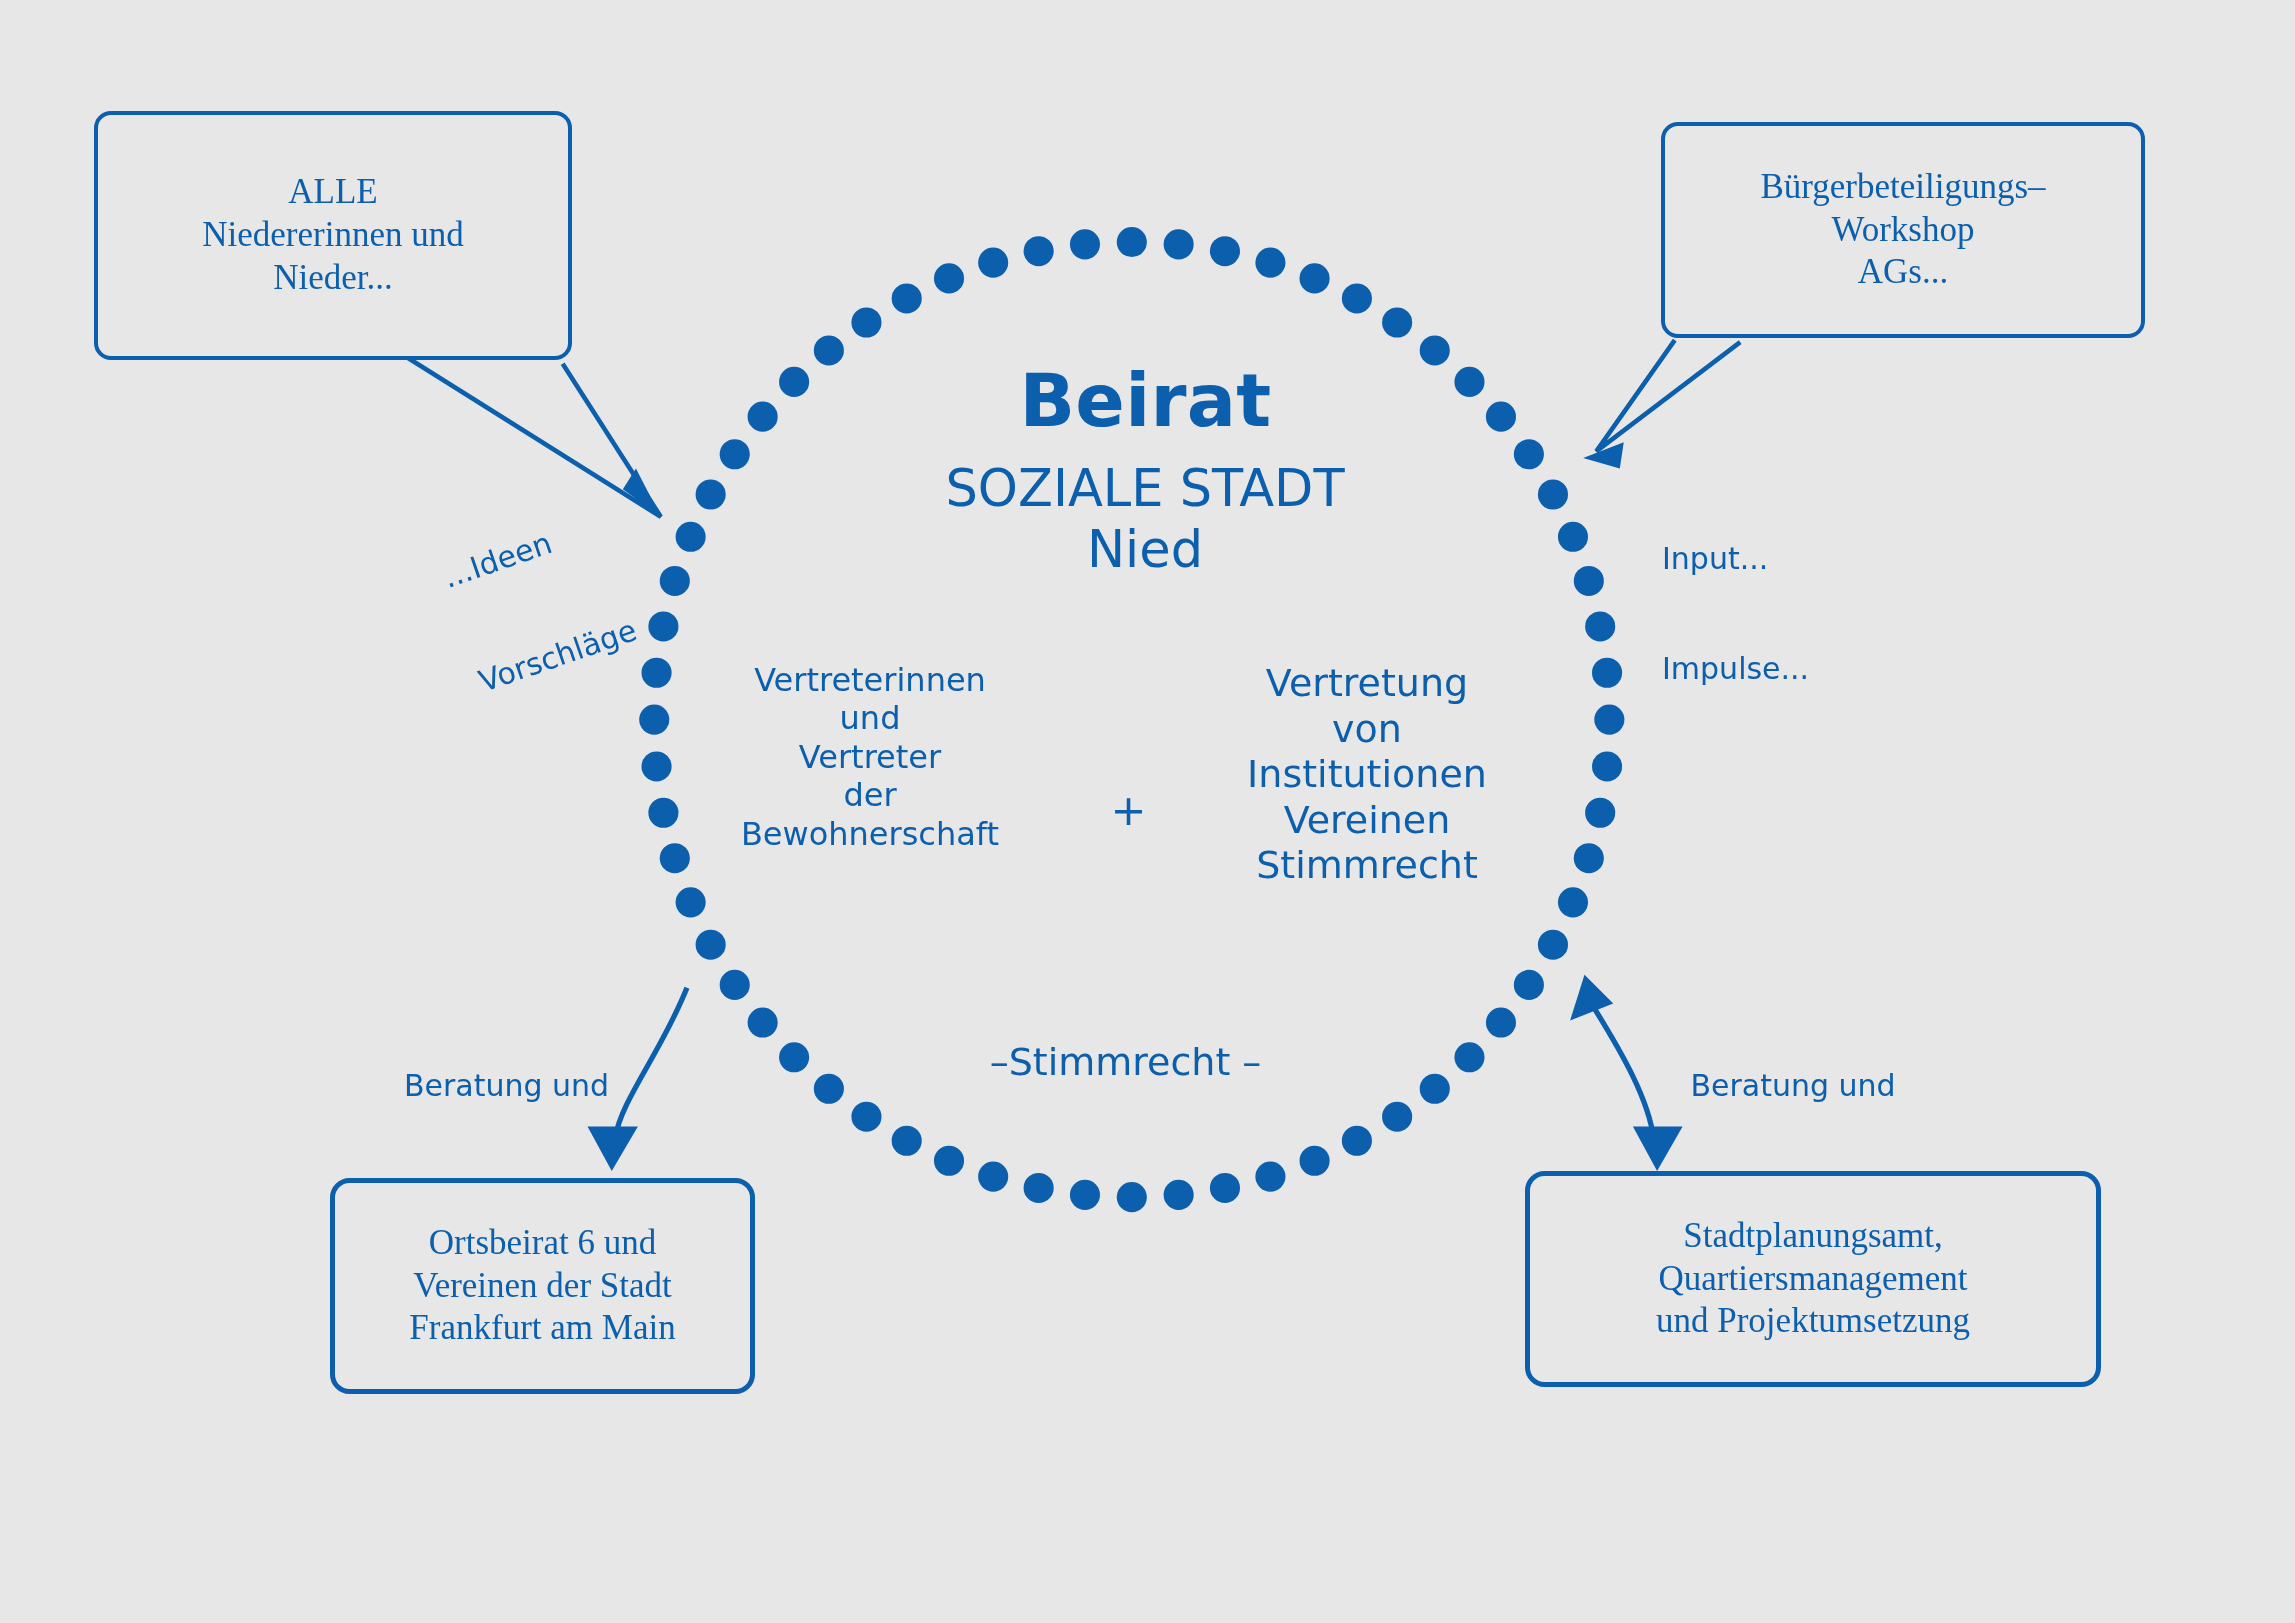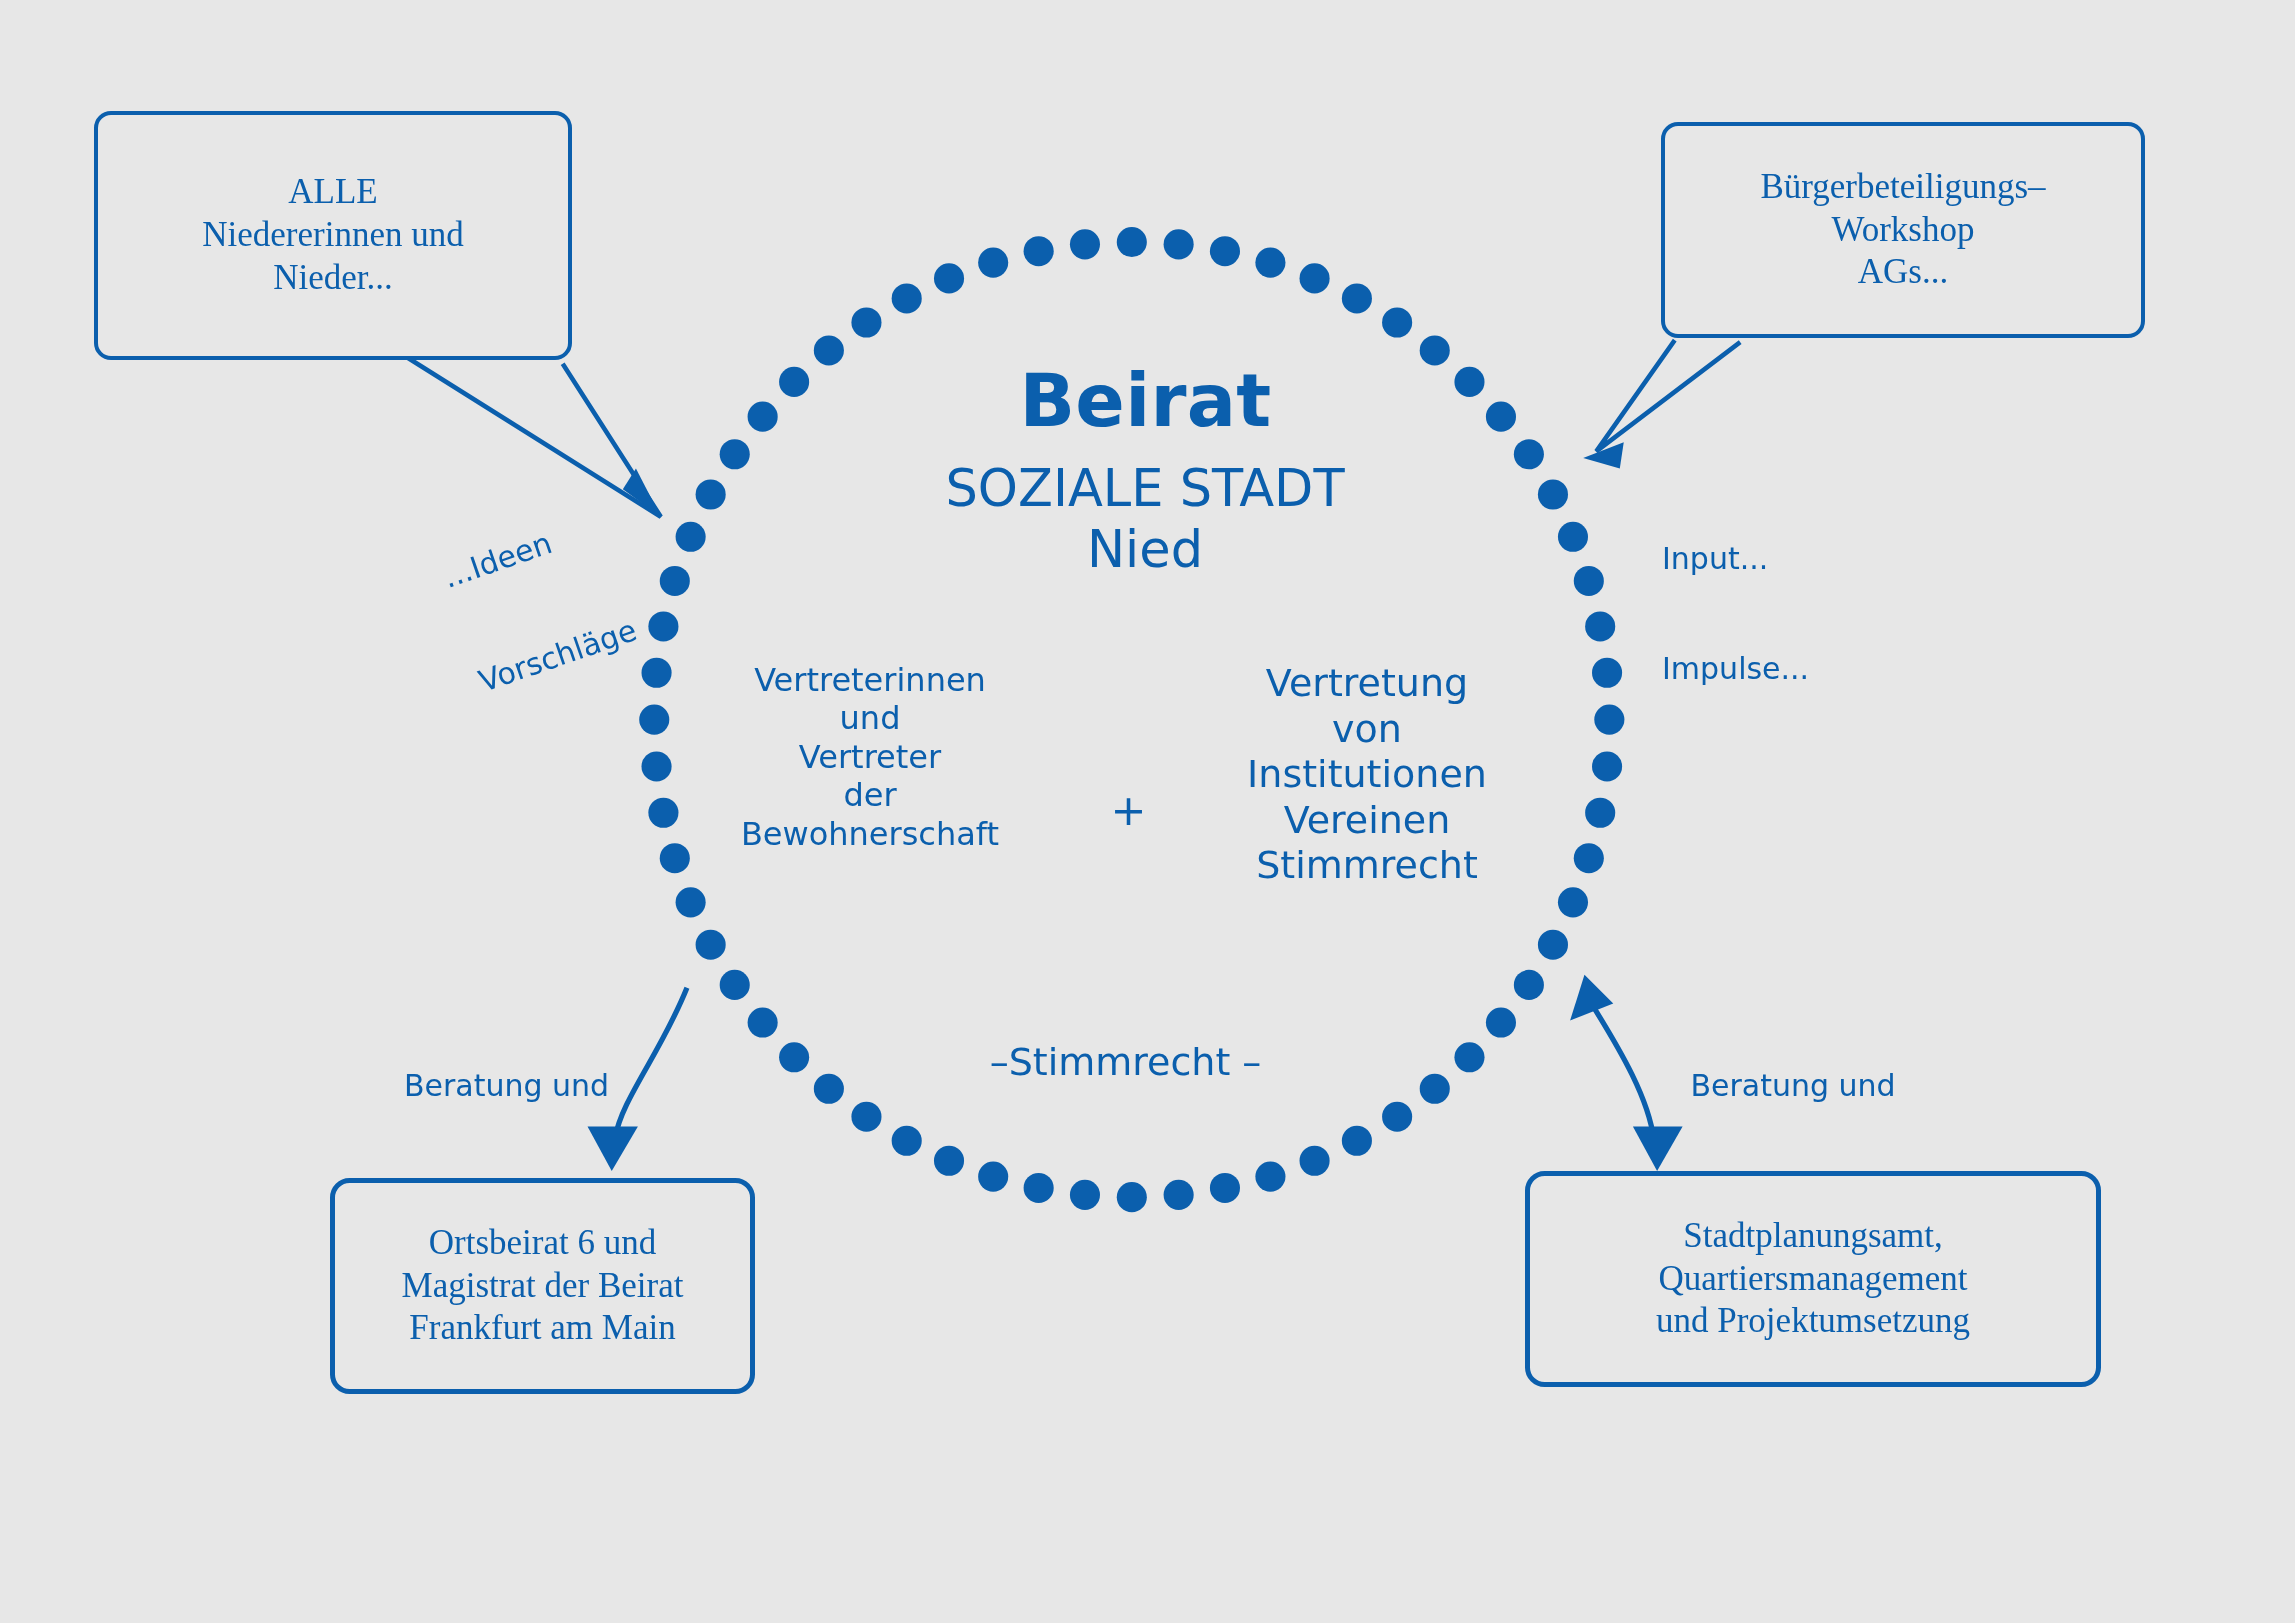--- a/index.html
+++ b/index.html
@@ -314,21 +314,21 @@
   </div>
 
   <div class="anno" id="anno-beratung-right">
     <div>Beratung und</div>
     <div>Projektumsetzung</div>
   </div>
 
   <div class="bubble" id="box-ortsbeirat">
     <div class="lines">
       <div>Ortsbeirat 6 und</div>
-      <div>Magistrat der Beirat</div>
+      <div>Vereinen der Stadt</div>
       <div>Frankfurt am Main</div>
     </div>
   </div>
 
   <div class="bubble" id="box-stadtplanung">
     <div class="lines">
       <div>Stadtplanungsamt,</div>
       <div>Quartiersmanagement</div>
       <div>und Projektumsetzung</div>
     </div>

